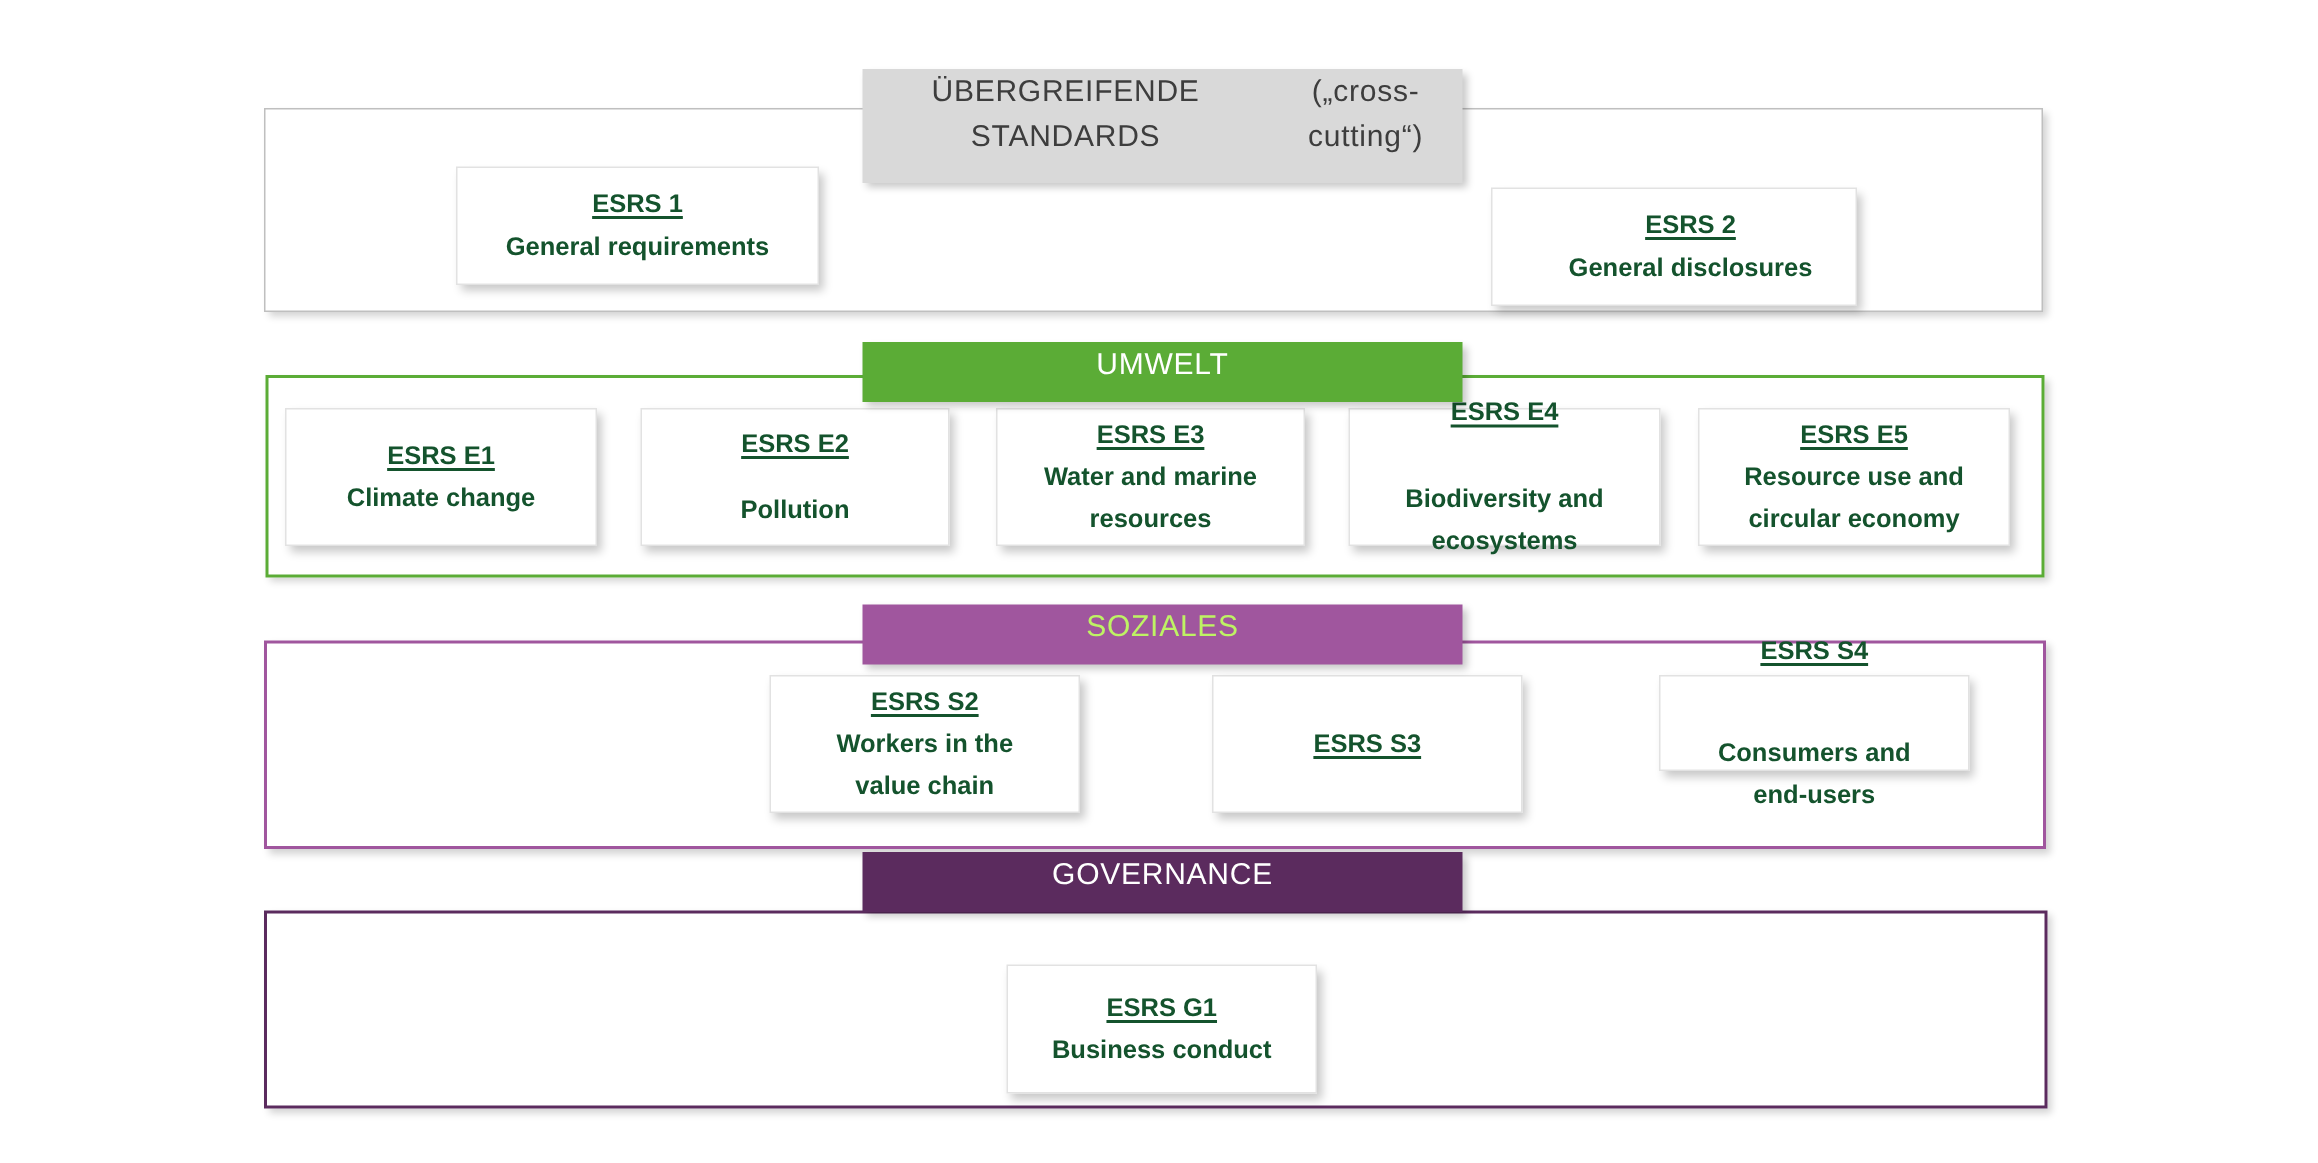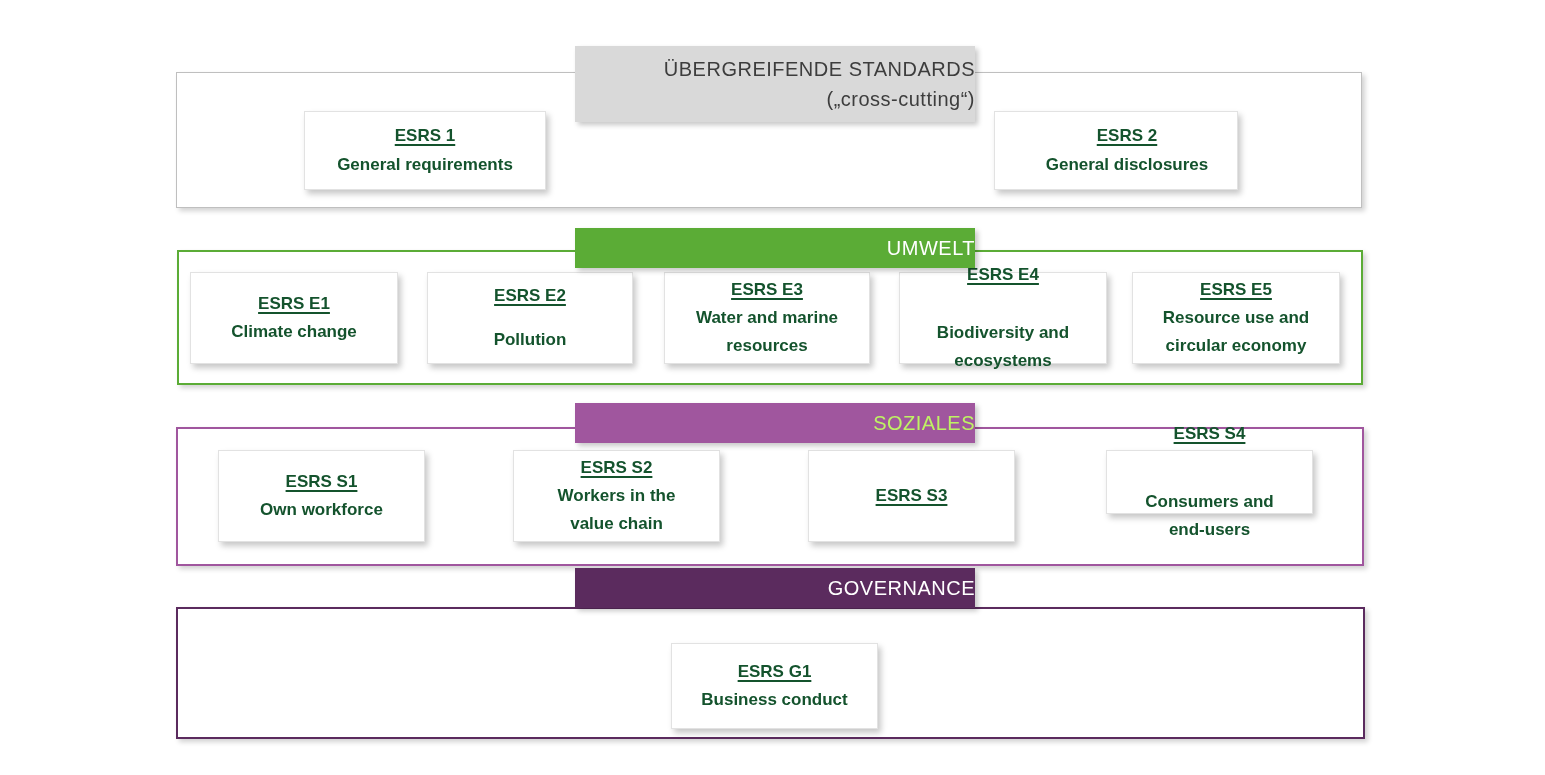--- a/index.html
+++ b/index.html
@@ -14,21 +14,21 @@
     position:absolute;
     background:#ffffff;
     border:2px solid #999;
     box-shadow:3px 3px 5px rgba(0,0,0,0.18);
     z-index:1;
   }
   .panel.thin{border-width:1px;}
   .band{
     position:absolute;
     z-index:3;
-    display:flex;flex-direction:column;align-items:flex-end;justify-content:center;
+    display:flex;align-items:flex-start;justify-content:center;
     font-size:20px;letter-spacing:0.5px;
     box-shadow:3px 3px 5px rgba(0,0,0,0.22);
     text-align:center;line-height:1.5;
   }
   .card{
     position:absolute;
     z-index:2;
     background:#ffffff;
     border:1px solid #e2e2e2;
     box-shadow:3px 4px 6px rgba(0,0,0,0.22);
@@ -50,21 +50,21 @@
 
   <div class="panel thin" style="left: 176px; top: 72px; width: 1184px; height: 134px; border-color: rgb(191, 191, 191);"></div>
   <div class="band" style="left: 575px; top: 46px; width: 400px; height: 76px; background-color: rgb(217, 217, 217); color: rgb(61, 61, 61);">
     <span>ÜBERGREIFENDE  STANDARDS</span>
     <span>(„cross-cutting“)</span>
   </div>
   <div class="card" style="left:304px;top:111px;width:242px;height:79px;">
     <span class="title">ESRS 1</span>
     <span class="subtitle">General requirements</span>
   </div>
-  <div class="card" style="left:994px;top:111px;width:244px;height:79px;padding-left:46px;">
+  <div class="card" style="left:994px;top:125px;width:244px;height:79px;padding-left:46px;">
     <span class="title">ESRS 2</span>
     <span class="subtitle">General disclosures</span>
   </div>
 
   <div class="panel" style="left: 177px; top: 250px; width: 1182px; height: 131px; border-color: rgb(91, 172, 54);"></div>
   <div class="band" style="left: 575px; top: 228px; width: 400px; height: 40px; background-color: rgb(91, 172, 54); color: rgb(255, 255, 255);">
     <span>UMWELT</span>
   </div>
   <div class="card" style="left:190px;top:272px;width:208px;height:92px;">
     <span class="title">ESRS E1</span>
@@ -84,24 +84,20 @@
   </div>
   <div class="card" style="left:1132px;top:272px;width:208px;height:92px;">
     <span class="title">ESRS E5</span>
     <span class="subtitle">Resource use and circular economy</span>
   </div>
 
   <div class="panel" style="left: 176px; top: 427px; width: 1184px; height: 135px; border-color: rgb(160, 86, 158);"></div>
   <div class="band" style="left: 575px; top: 403px; width: 400px; height: 40px; background-color: rgb(160, 86, 158); color: #bef264;">
     <span>SOZIALES</span>
   </div>
-  <div class="card" style="left:218px;top:450px;width:207px;height:92px;">
-    <span class="title">ESRS S1</span>
-    <span class="subtitle">Own workforce</span>
-  </div>
   <div class="card" style="left:513px;top:450px;width:207px;height:92px;">
     <span class="title">ESRS S2</span>
     <span class="subtitle">Workers in the value chain</span>
   </div>
   <div class="card" style="left:808px;top:450px;width:207px;height:92px;">
     <span class="title">ESRS S3</span>
   </div>
   <div class="card" style="left:1106px;top:450px;width:207px;height:64px;gap:40px;">
     <span class="title">ESRS S4</span>
     <span class="subtitle">Consumers and end-users</span>

